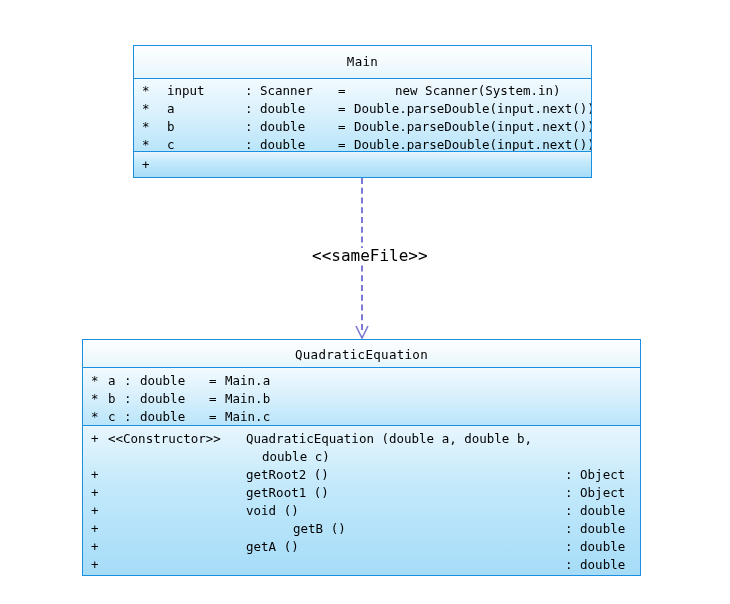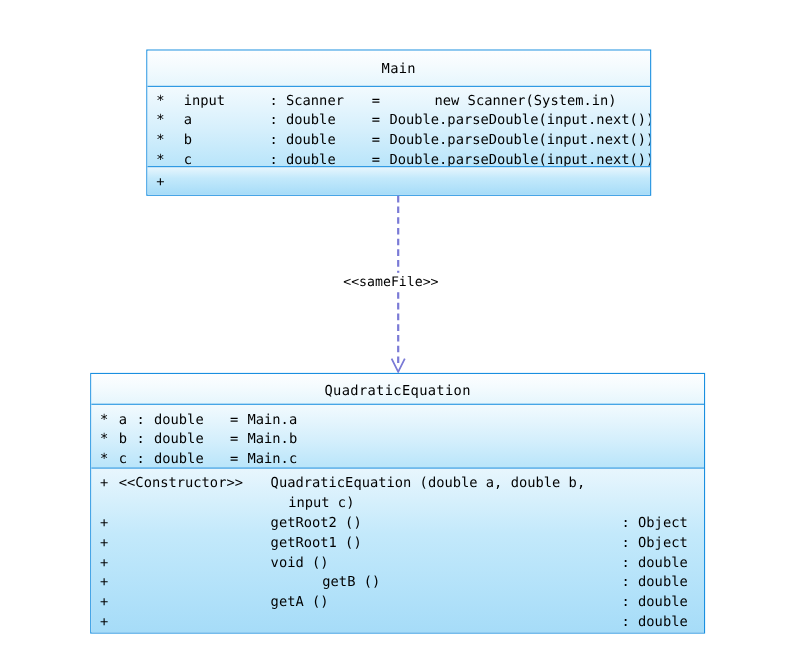--- a/index.html
+++ b/index.html
@@ -84,21 +84,21 @@
     width: 0;
     border-left: 2px dashed #7a7ad6;
   }
   .conn-arrow {
     position: absolute;
     width: 16px;
     height: 14px;
   }
   .conn-label {
     position: absolute;
-    font-size: 12px;
+    font-size: 16px;
     line-height: 16px;
     color: #000000;
     white-space: pre;
     background: #ffffff;
     padding: 0 2px;
   }
 </style>
 </head>
 <body>
 
@@ -195,21 +195,21 @@
   </div>
 
   <div class="compartment cmp-ops" style="height:150px; padding:4px 0 0 8px;">
 
     <div class="row">
       <span class="vis">+</span>
       <span class="seg" style="left:155px;">QuadraticEquation (double a, double b,</span>
       <span class="seg" style="left:17px;">&lt;&lt;Constructor&gt;&gt;</span>
     </div>
     <div class="row">
-      <span class="seg" style="left:171px;">input c)</span>
+      <span class="seg" style="left:171px;">double c)</span>
     </div>
 
     <div class="row">
       <span class="vis">+</span>
       <span class="seg" style="left:155px;">getRoot2 ()</span>
       <span class="seg" style="left:474px;">: Object</span>
     </div>
     <div class="row">
       <span class="vis">+</span>
       <span class="seg" style="left:155px;">getRoot1 ()</span>

